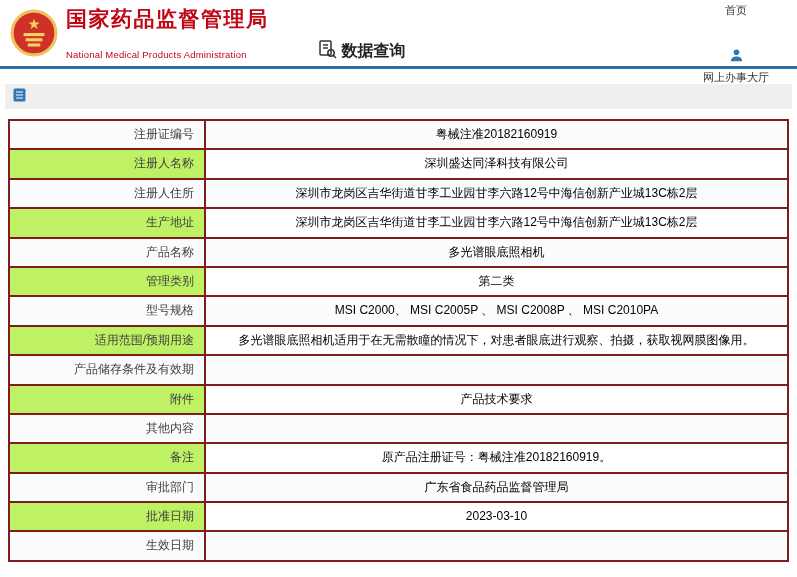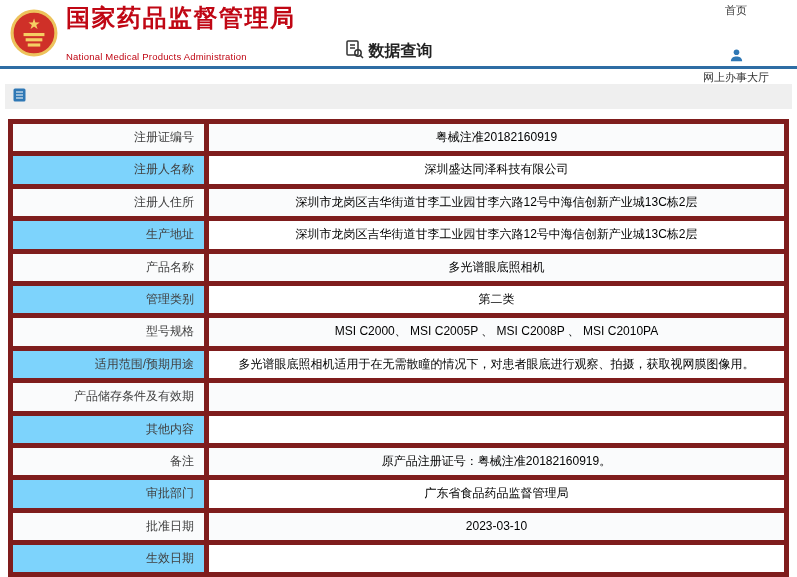--- a/index.html
+++ b/index.html
@@ -15,21 +15,21 @@
   .site-header {
     display: flex;
     align-items: center;
     padding: 9px 14px 9px 10px;
     height: 66px;
   }
   .brand { display: flex; align-items: center; gap: 8px; }
   .emblem { width: 48px; height: 48px; flex: 0 0 auto; }
   .brand-text .cn {
     color: var(--brand-red);
-    font-size: 24px;
+    font-size: 21px;
     font-weight: bold;
     letter-spacing: 1.5px;
     line-height: 1.2;
   }
   .brand-text .en {
     color: var(--brand-red);
     font-size: 9.5px;
     margin-top: 18px;
     letter-spacing: 0.2px;
   }
@@ -77,32 +77,32 @@
 
   
   table.info-table {
     margin: 10px 8px 14px 8px;
     width: calc(100% - 16px);
     border-collapse: collapse;
     font-size: 12px;
     table-layout: fixed;
   }
   table.info-table td {
-    border: 5px solid #7f1d1d;
+    border: 2px solid #7f1d1d;
     padding: 5px 10px;
     height: 26px;
     line-height: 1.45;
     vertical-align: middle;
   }
   td.label-cell {
     width: 196px;
     text-align: right;
     padding-right: 22px;
     color: #404040;
-    background: #7dd3fc;
+    background: #bef264;
   }
   td.value-cell { text-align: center; color: #000000; }
   tr:nth-child(odd) td { background: #fafbfc; }
 </style>
 </head>
 <body>
 
 <div class="page">
 
   <header class="site-header">
@@ -201,20 +201,24 @@
         </tr>
         <tr>
           <td class="label-cell">适用范围/预期用途</td>
           <td class="value-cell">多光谱眼底照相机适用于在无需散瞳的情况下，对患者眼底进行观察、拍摄，获取视网膜图像用。</td>
         </tr>
         <tr>
           <td class="label-cell">产品储存条件及有效期</td>
           <td class="value-cell"></td>
         </tr>
         <tr>
+          <td class="label-cell">附件</td>
+          <td class="value-cell">产品技术要求</td>
+        </tr>
+        <tr>
           <td class="label-cell">其他内容</td>
           <td class="value-cell"></td>
         </tr>
         <tr>
           <td class="label-cell">备注</td>
           <td class="value-cell">原产品注册证号：粤械注准20182160919。</td>
         </tr>
         <tr>
           <td class="label-cell">审批部门</td>
           <td class="value-cell">广东省食品药品监督管理局</td>

